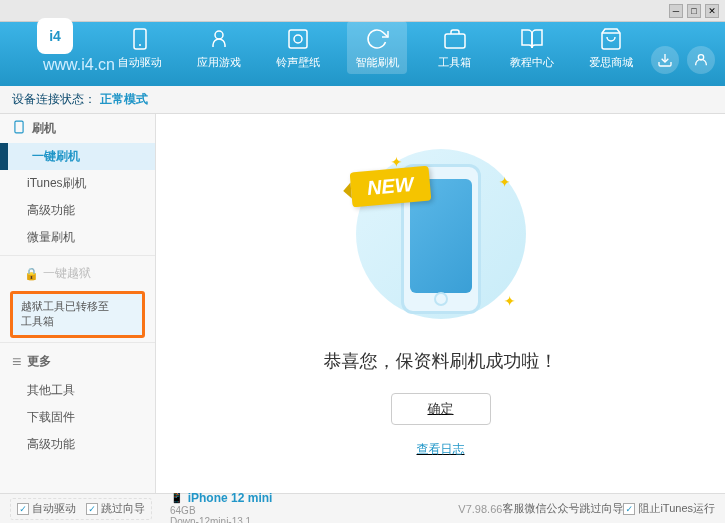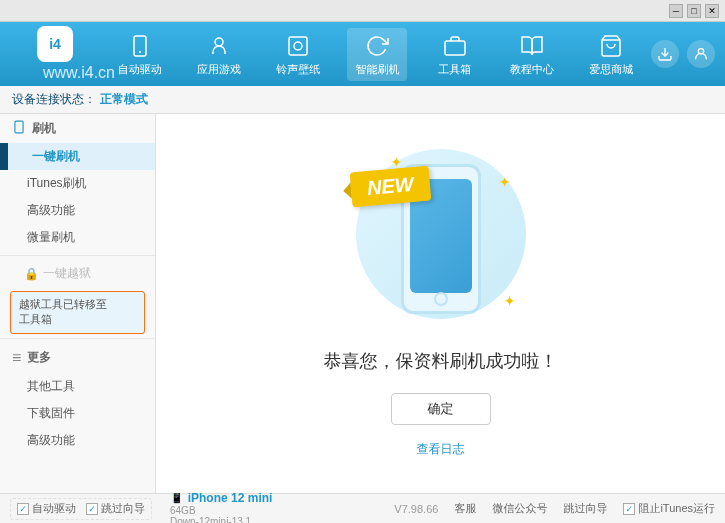--- a/index.html
+++ b/index.html
@@ -23,21 +23,21 @@
       font-size: 9px;
       display: flex; align-items: center; justify-content: center;
       cursor: pointer;
     }
 
     
     .top-nav {
       height: 64px;
       background: linear-gradient(180deg, #3cb4e7 0%, #2196c8 100%);
       display: flex;
-      align-items: center;
+      align-items: flex-end;
       padding: 12px 10px;
     }
     .logo-area {
       width: 90px;
       display: flex;
       flex-direction: column;
       align-items: center;
       color: white;
     }
     .logo-icon {
@@ -147,21 +147,21 @@
       padding: 5px 16px 5px 24px;
       color: #bbb;
       font-size: 12px;
       display: flex;
       align-items: center;
       gap: 4px;
     }
     .sidebar-info-box {
       margin: 4px 10px;
       background: #e8f4fb;
-      border: 1px solid #f97316;
+      border: 3px solid #f97316;
       border-radius: 3px;
       padding: 5px 8px;
       font-size: 11px;
       color: #555;
       line-height: 1.4;
     }
 
     
     .content-area {
       flex: 1;
@@ -248,20 +248,21 @@
     .success-text {
       font-size: 18px;
       color: #333;
       font-weight: 500;
     }
     .action-buttons {
       display: flex;
       flex-direction: column;
       align-items: center;
       gap: 16px;
+      text-decoration: underline;
     }
     .btn-confirm {
       width: 100px;
       height: 32px;
       background: white;
       border: 1px solid #ccc;
       border-radius: 4px;
       cursor: pointer;
       font-size: 13px;
       color: #333;
@@ -306,21 +307,21 @@
     .device-name {
       color: #2196c8;
       font-weight: bold;
       font-size: 12px;
     }
     .device-sub { color: #999; font-size: 10px; }
 
     .bottom-right {
       display: flex;
       align-items: center;
-      gap: 16px;
+      gap: 0;
     }
     .bottom-version { color: #999; }
     .bottom-link { color: #666; cursor: pointer; }
     .bottom-itunes {
       display: flex;
       align-items: center;
       gap: 3px;
       color: #666;
       cursor: pointer;
     }

